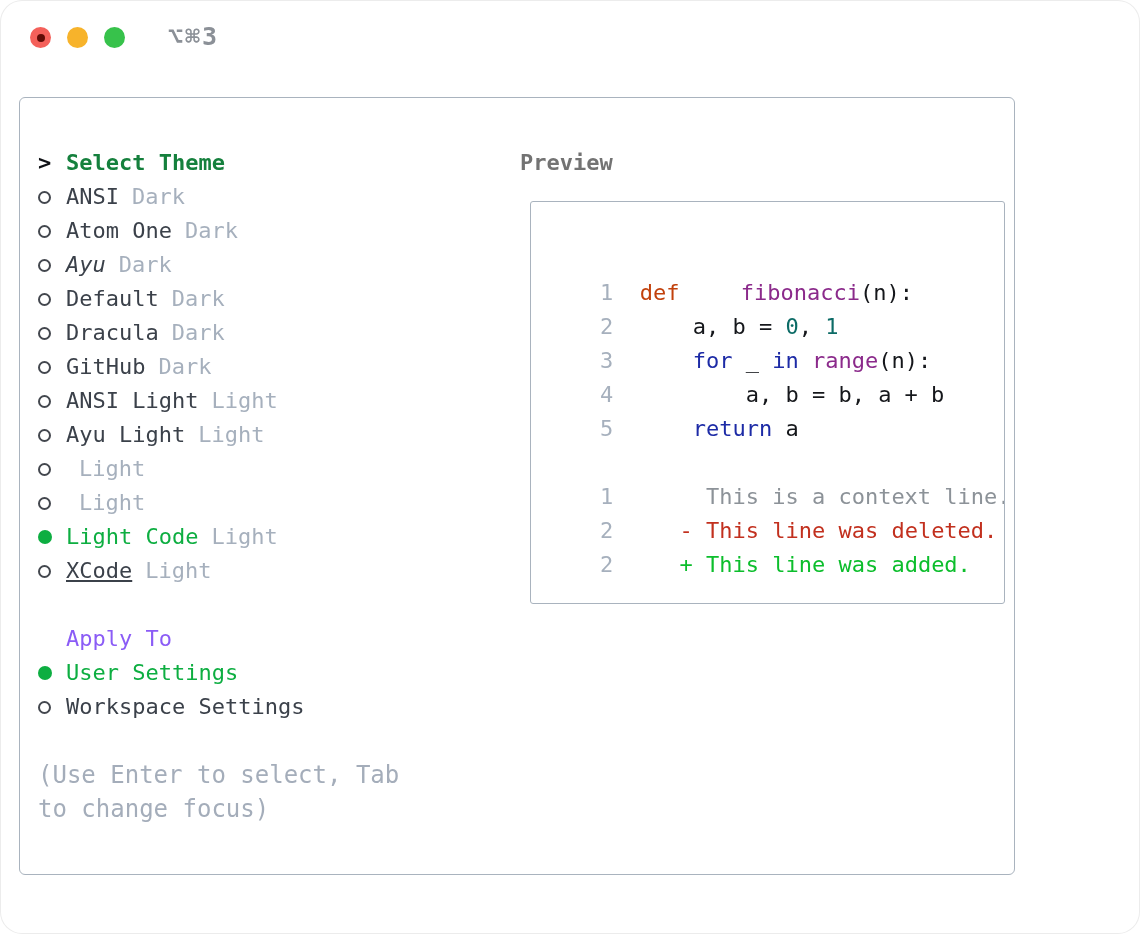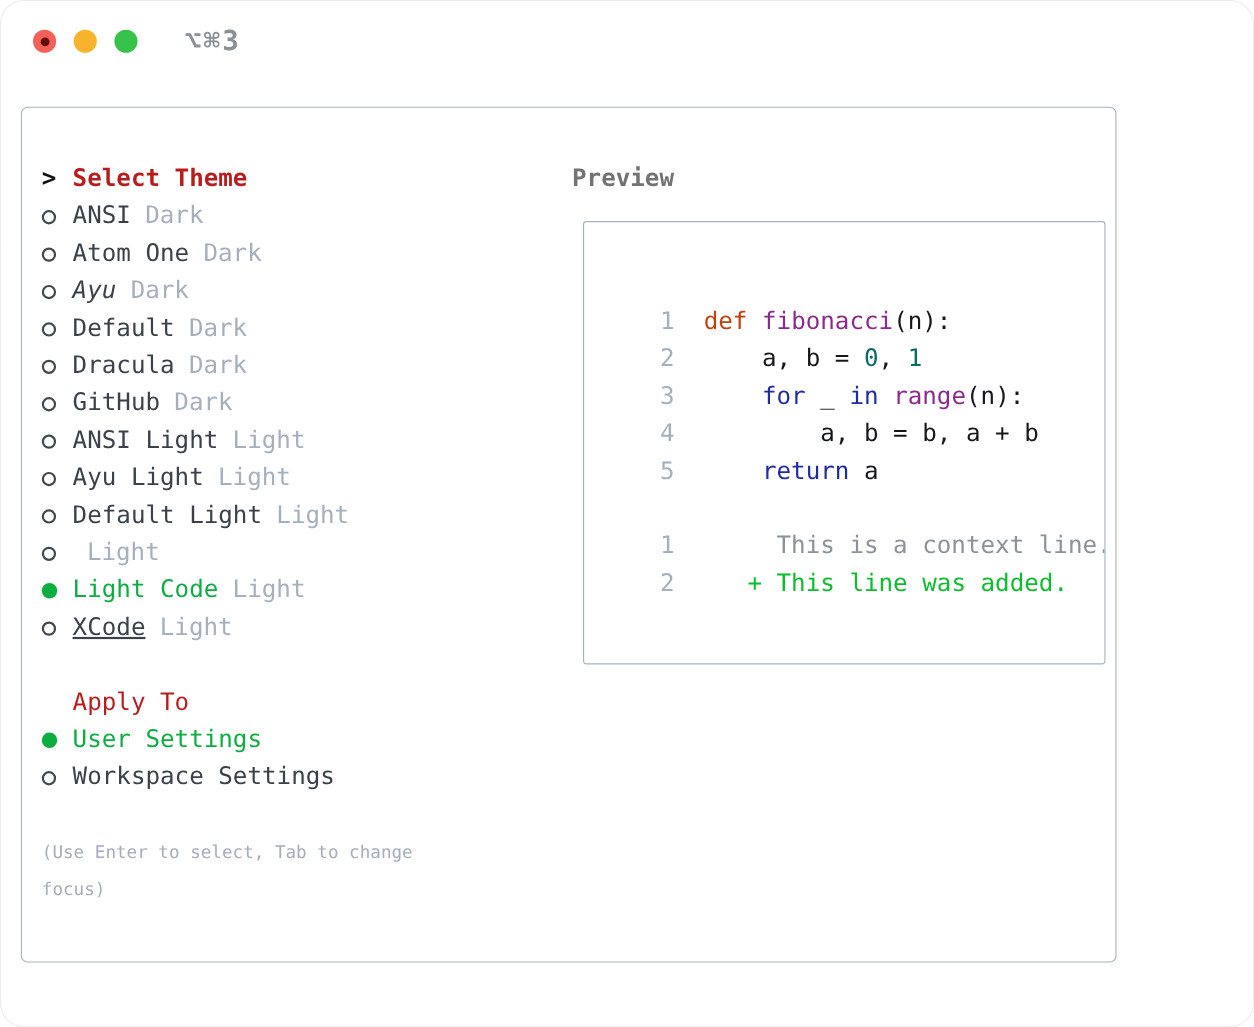--- a/index.html
+++ b/index.html
@@ -30,21 +30,21 @@
   .marker-col{display:inline-flex;width:28px;flex:0 0 28px;align-items:center;}
   .radio{width:13px;height:13px;border-radius:50%;border:2px solid #43474e;
          box-sizing:border-box;}
   .radio.sel{width:14px;height:14px;border:none;}
   .prompt{font-weight:700;}
 
   .left-col{position:absolute;left:0px;top:48px;width:450px;padding-left:18px;
             box-sizing:border-box;}
   .heading{font-weight:700;}
   .spacer{height:34px;}
-  .hint{font-size:16px;line-height:34px;max-width:400px;white-space:normal;}
+  .hint{font-size:24px;line-height:34px;max-width:400px;white-space:normal;}
   .tname{}
   .ttag{margin-left:13px;}
   .item{cursor:pointer;}
 
   .right-col{position:absolute;left:481px;top:48px;width:510px;}
   .preview-head{padding-left:19px;}
   .preview-box{margin-left:29px;margin-top:21px;width:475px;height:403px;
                border:1.5px solid #a9b3be;border-radius:3px;box-sizing:border-box;
                padding:40px 0 0 16px;overflow:hidden;}
   .cline{height:34px;line-height:34px;font-size:22px;white-space:pre;}
@@ -64,21 +64,21 @@
       <button class="light green"></button>
     </div>
     <div class="wtitle" style="color: rgb(139, 144, 151);">⌥⌘3</div>
   </div>
 
   <div class="panel">
 
     <div class="left-col">
       <div class="line">
         <span class="marker-col prompt" style="color: rgb(15, 17, 21);">&gt;</span>
-        <span class="heading" style="color: #b91c1c; text-align: right;">Select Theme</span>
+        <span class="heading" style="color: #15803d; text-align: right;">Select Theme</span>
       </div>
 
       <div id="theme-items">
   <div class="line item">
     <span class="marker-col">
       <span class="radio"></span>
     </span>
     <span class="tname" style="color: rgb(59, 65, 74);">ANSI</span>
     <span class="ttag" style="color: rgb(166, 176, 189);">Dark</span>
   </div>
@@ -136,21 +136,20 @@
       <span class="radio"></span>
     </span>
     <span class="tname" style="color: rgb(59, 65, 74);">Ayu Light</span>
     <span class="ttag" style="color: rgb(166, 176, 189);">Light</span>
   </div>
 
   <div class="line item">
     <span class="marker-col">
       <span class="radio"></span>
     </span>
-    <span class="tname" style="color: rgb(59, 65, 74);">Default Light</span>
     <span class="ttag" style="color: rgb(166, 176, 189);">Light</span>
   </div>
 
   <div class="line item">
     <span class="marker-col">
       <span class="radio"></span>
     </span>
     <span class="ttag" style="color: rgb(166, 176, 189);">Light</span>
   </div>
 
@@ -168,21 +167,21 @@
     </span>
     <span class="tname" style="color: rgb(59, 65, 74); text-decoration: underline;">XCode</span>
     <span class="ttag" style="color: rgb(166, 176, 189);">Light</span>
   </div>
 </div>
 
       <div class="spacer"></div>
 
       <div class="line">
         <span class="marker-col"></span>
-        <span style="color: #b91c1c;">Apply To</span>
+        <span style="color: #8b5cf6;">Apply To</span>
       </div>
 
       <div id="apply-items">
   <div class="line item">
     <span class="marker-col">
       <span class="radio sel" style="background: rgb(13, 174, 65);"></span>
     </span>
     <span class="tname" style="color: rgb(13, 174, 65);">User Settings</span>
   </div>
 
@@ -197,21 +196,21 @@
       <div class="spacer"></div>
 
       <div class="hint" style="color: rgb(164, 173, 186);">(Use Enter to select, Tab to change focus)</div>
     </div>
 
     <div class="right-col">
       <div class="line heading preview-head" style="color: #737373;">Preview</div>
       <div class="preview-box">
         <div id="code-lines">
   <div class="cline">
-    <span class="lnum" style="color: rgb(166, 176, 189);">1</span><span class="lcontent"><span style="color: #c2410c;">def</span><span style="color: rgb(21, 23, 27);"> </span><span style="color: rgb(139, 42, 139);">fibonacci</span><span style="color: rgb(21, 23, 27);">(n):</span></span>
+    <span class="lnum" style="color: rgb(166, 176, 189);">1</span><span class="lcontent"><span style="color: #c2410c;">def</span><span style="color: rgb(21, 23, 27);"> </span><span style="color: rgb(139, 42, 139); margin-left: 48px;">fibonacci</span><span style="color: rgb(21, 23, 27);">(n):</span></span>
   </div>
 
   <div class="cline">
     <span class="lnum" style="color: rgb(166, 176, 189);">2</span><span class="lcontent"><span style="color: rgb(21, 23, 27);">    a, b = </span><span style="color: rgb(12, 107, 102);">0</span><span style="color: rgb(21, 23, 27);">, </span><span style="color: rgb(12, 107, 102);">1</span></span>
   </div>
 
   <div class="cline">
     <span class="lnum" style="color: rgb(166, 176, 189);">3</span><span class="lcontent"><span style="color: rgb(21, 23, 27);">    </span><span style="color: rgb(29, 43, 166);">for</span><span style="color: rgb(21, 23, 27);"> _ </span><span style="color: rgb(29, 43, 166);">in</span><span style="color: rgb(21, 23, 27);"> </span><span style="color: rgb(139, 42, 139);">range</span><span style="color: rgb(21, 23, 27);">(n):</span></span>
   </div>
 
@@ -222,20 +221,23 @@
   <div class="cline">
     <span class="lnum" style="color: rgb(166, 176, 189);">5</span><span class="lcontent"><span style="color: rgb(21, 23, 27);">    </span><span style="color: rgb(29, 43, 166);">return</span><span style="color: rgb(21, 23, 27);"> a</span></span>
   </div>
 </div>
         <div class="cline"> </div>
         <div id="diff-lines">
   <div class="cline">
     <span class="lnum" style="color: rgb(166, 176, 189);">1</span><span class="lcontent"><span style="color: rgb(140, 146, 152);">     This is a context line.</span></span>
   </div>
 
+  <div class="cline">
+    <span class="lnum" style="color: rgb(166, 176, 189);">2</span><span class="lcontent"><span style="color: rgb(21, 23, 27);">   </span><span style="color: rgb(194, 48, 30);">- This line was deleted.</span></span>
+  </div>
 
   <div class="cline">
     <span class="lnum" style="color: rgb(166, 176, 189);">2</span><span class="lcontent"><span style="color: rgb(21, 23, 27);">   </span><span style="color: rgb(12, 190, 44);">+ This line was added.</span></span>
   </div>
 </div>
       </div>
     </div>
 
   </div>
 </div>

